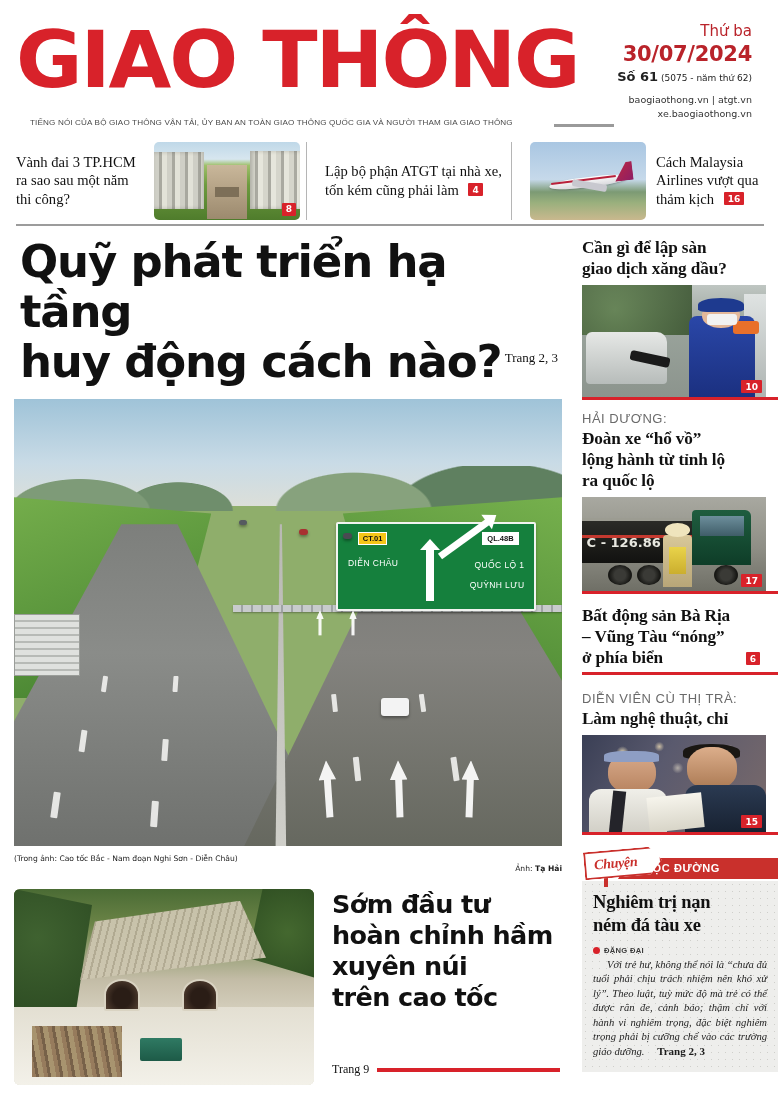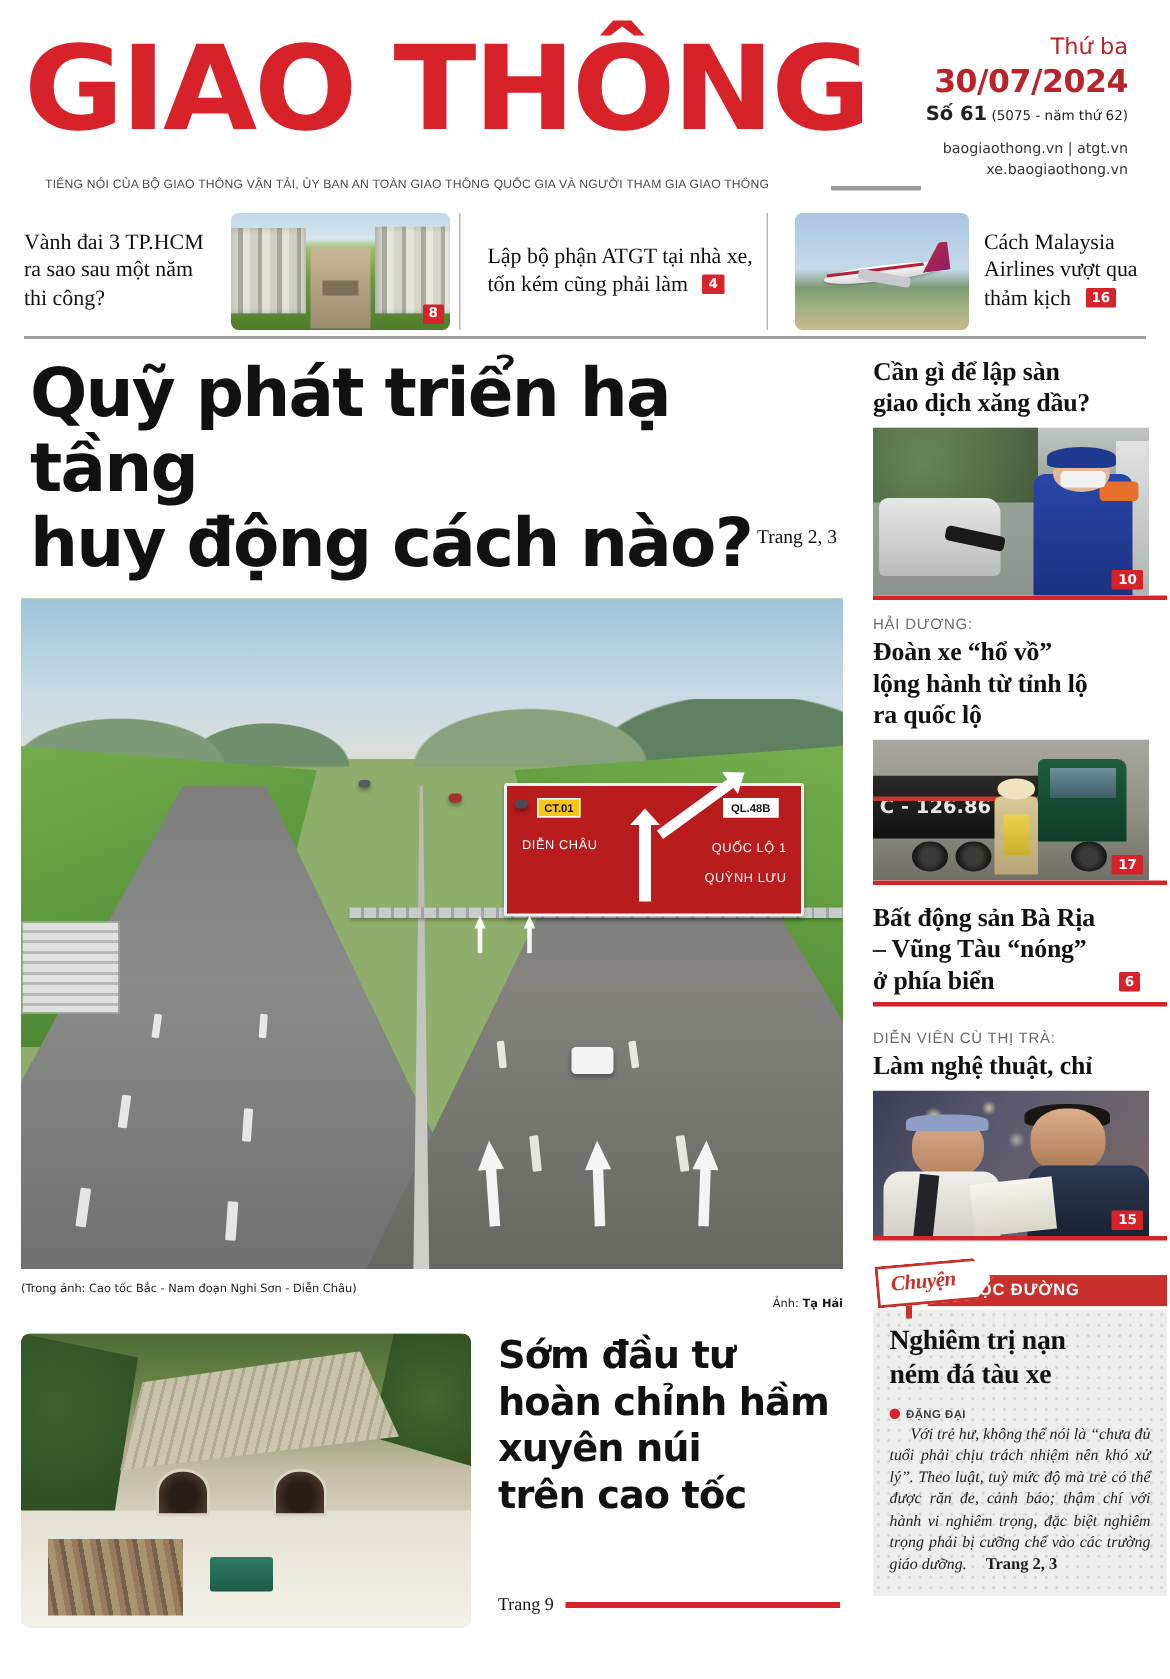--- a/index.html
+++ b/index.html
@@ -187,21 +187,21 @@
     clip-path: polygon(50% 0, 100% 34%, 70% 34%, 70% 100%, 30% 100%, 30% 34%, 0 34%);
     opacity:.92;
   }
   .hero-dash { position:absolute; background:#f2f2ef; border-radius:1px; opacity:.9; }
   .hero-gantry { position:absolute; left:40%; top:46%; width:60%; height:7px;
     background: repeating-linear-gradient(90deg,#c8cbcc 0 8px,#9fa3a4 8px 10px);
     box-shadow: 0 1px 2px rgba(0,0,0,.3); }
   .hero-sign {
     position:absolute; left:58.8%; top:27.5%;
     width: 36.5%; height: 20%;
-    background:#b91c1c; border:2px solid #f2f4f1; border-radius:2px;
+    background:#15803d; border:2px solid #f2f4f1; border-radius:2px;
     box-shadow: 0 2px 3px rgba(0,0,0,.28);
     font-family:"Liberation Sans", sans-serif; color:#fff;
   }
   .sg-badge {
     position:absolute; font-family:"Liberation Sans",sans-serif;
     background:#f5c518; color:#111; font-size:7.5px; font-weight:700;
     padding:1px 4px; border:1px solid #fff; line-height:9px;
   }
   .sg-badge.b2 { background:#fff; color:#111; }
   .sg-lbl { position:absolute; font-size:8.5px; letter-spacing:.4px; white-space:nowrap;text-align:center; }
@@ -264,21 +264,21 @@
     font-family:"DejaVu Sans", sans-serif; font-weight:700;
     font-size: 25.5px; line-height: 31px; letter-spacing:-0.6px; color:#111;
   }
   .bl-foot { position:absolute; left:18px; bottom: 8px; width: 228px; display:flex; align-items:center; }
   .bl-foot .tr { font-family:"Liberation Serif",serif; font-size:12px; color:#111; }
   .bl-foot .bar { flex:1; height:4px; background:#d8222a; margin-left:8px; }
 
   
   .rblock { margin-bottom: 11px; position:relative; }
   .r-kicker {
-    font-family:"Liberation Sans", sans-serif; font-size:10px;
+    font-family:"Liberation Sans", sans-serif; font-size:13px;
     letter-spacing:.5px; color:#6a6a6a; margin-bottom:2px;
   }
   .r-head {
     font-family:"Liberation Serif", serif; font-weight:700;
     font-size:17.2px; line-height:21px; color:#111; letter-spacing:-0.1px;
   }
   .r-photo { position:relative; width:184px; margin-top:6px; overflow:hidden; }
   .r-rule { height:3px; background:#d8222a; width:196px; }
 
   .sc-fuel { width:100%; height:100%; position:relative;

